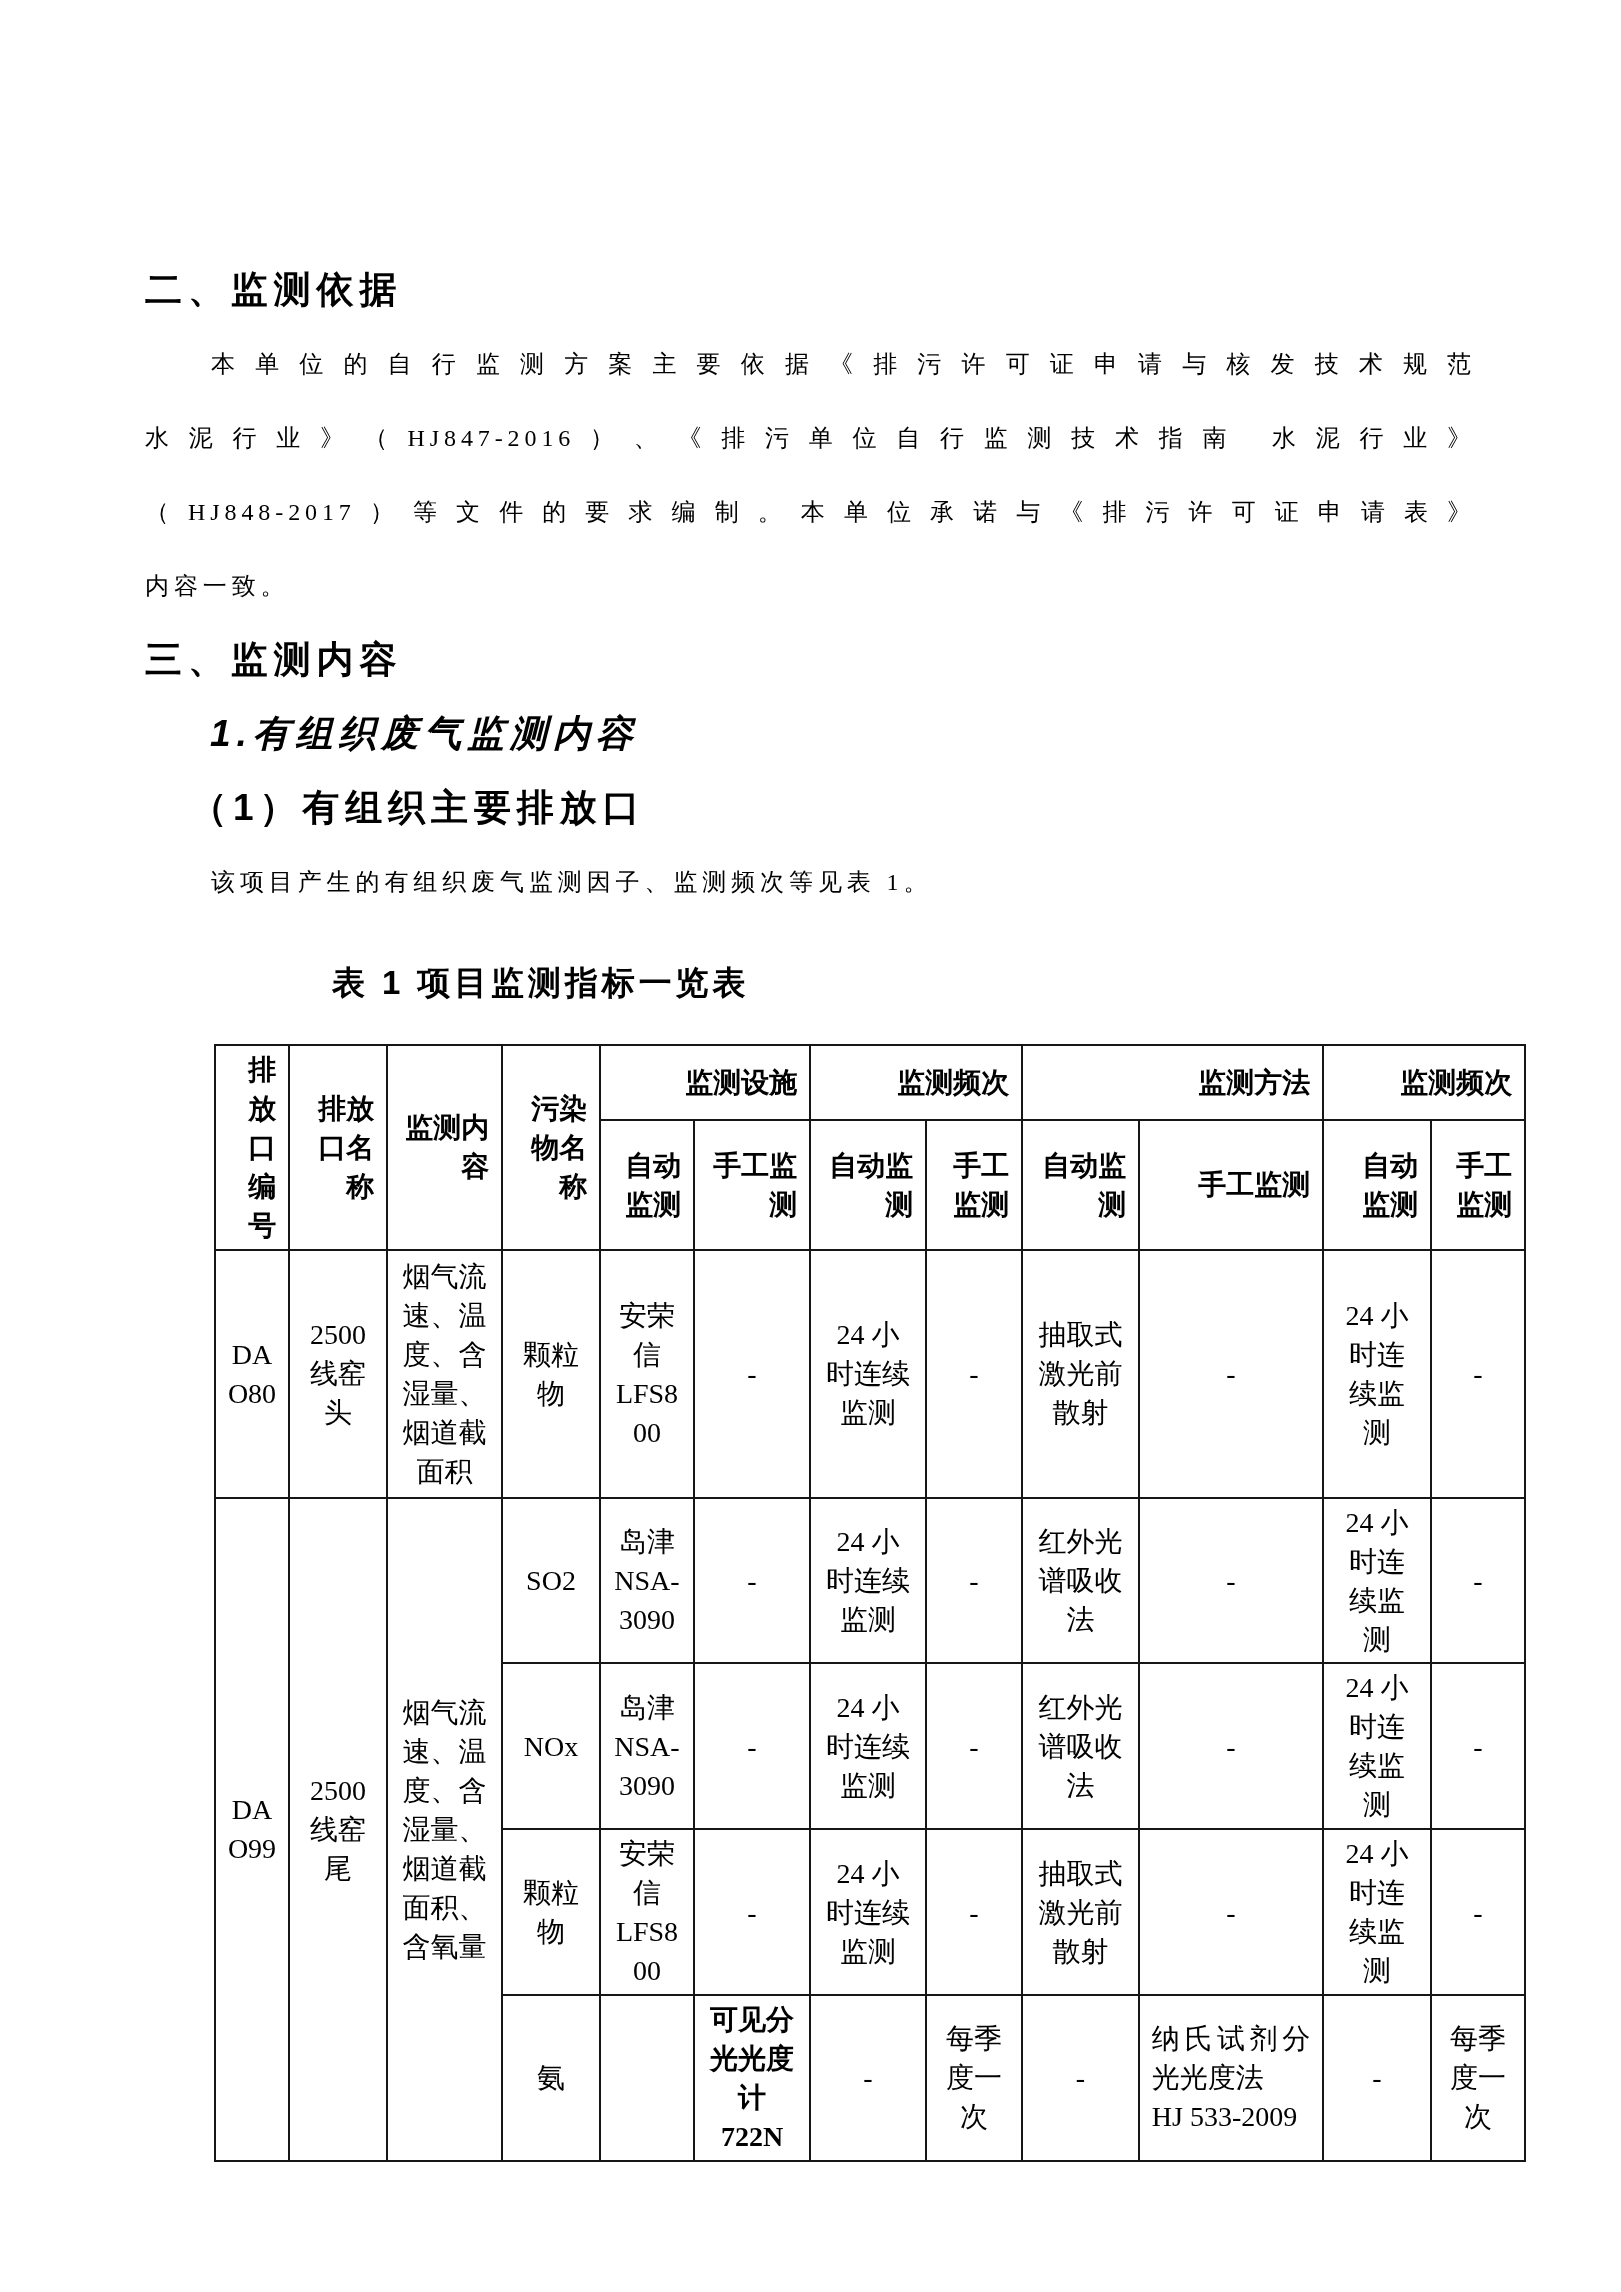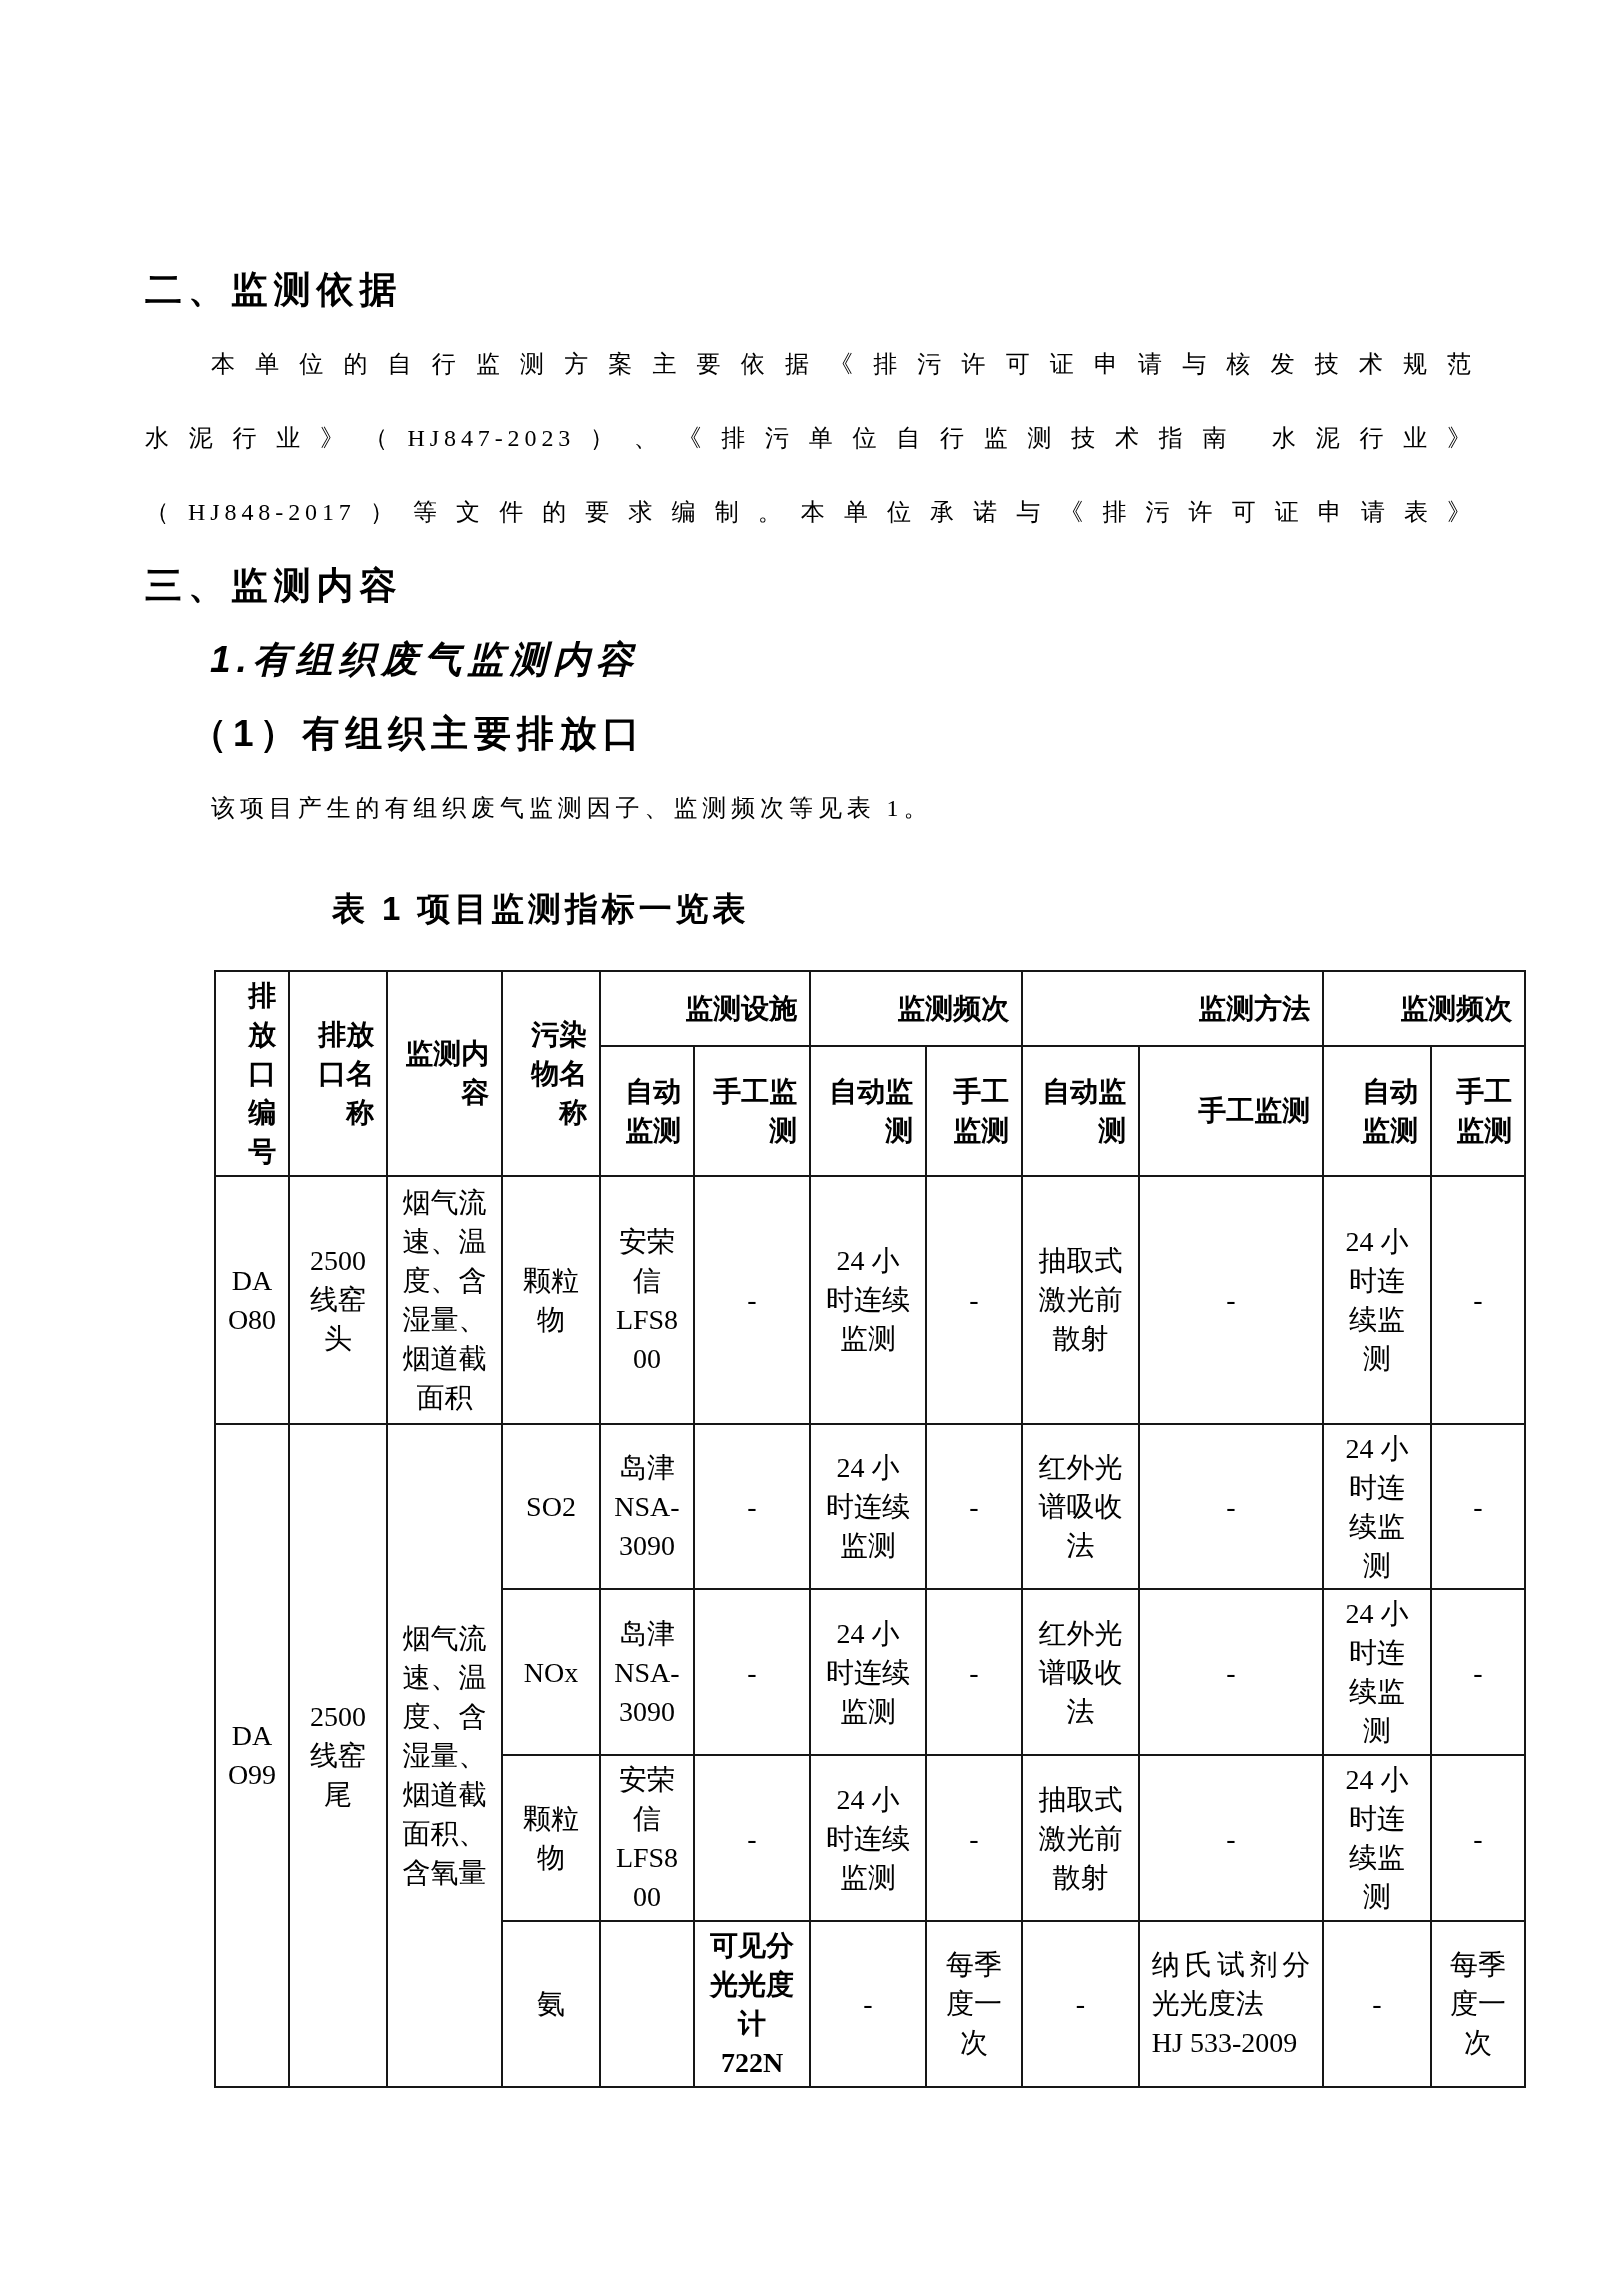--- a/index.html
+++ b/index.html
@@ -78,22 +78,23 @@
 </style>
 </head>
 <body>
 
 <div class="page">
 
   <div class="heading">二、监测依据</div>
 
   <div>
     <div class="line ind justify">本单位的自行监测方案主要依据《排污许可证申请与核发技术规范</div>
-    <div class="line justify">水泥行业》（HJ847-2023）、《排污单位自行监测技术指南  水泥行业》</div>
+    <div class="line justify">水泥行业》（HJ847-2016）、《排污单位自行监测技术指南  水泥行业》</div>
     <div class="line justify">（HJ848-2017）等文件的要求编制。本单位承诺与《排污许可证申请表》</div>
+    <div class="line">内容一致。</div>
   </div>
 
   <div class="heading">三、监测内容</div>
 
   <div class="heading sub-heading-1">1.有组织废气监测内容</div>
 
   <div class="heading sub-heading-2">（1）有组织主要排放口</div>
 
   <div class="line ind">该项目产生的有组织废气监测因子、监测频次等见表 1。</div>
 

